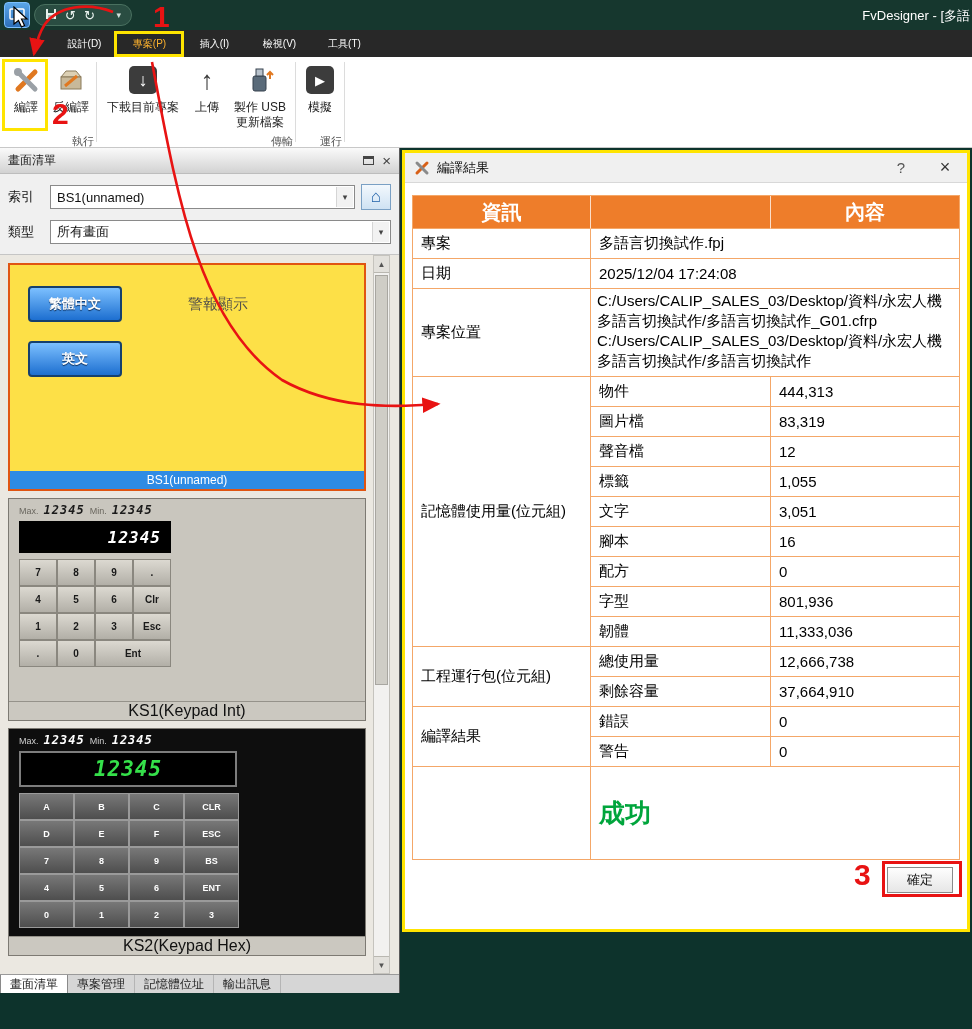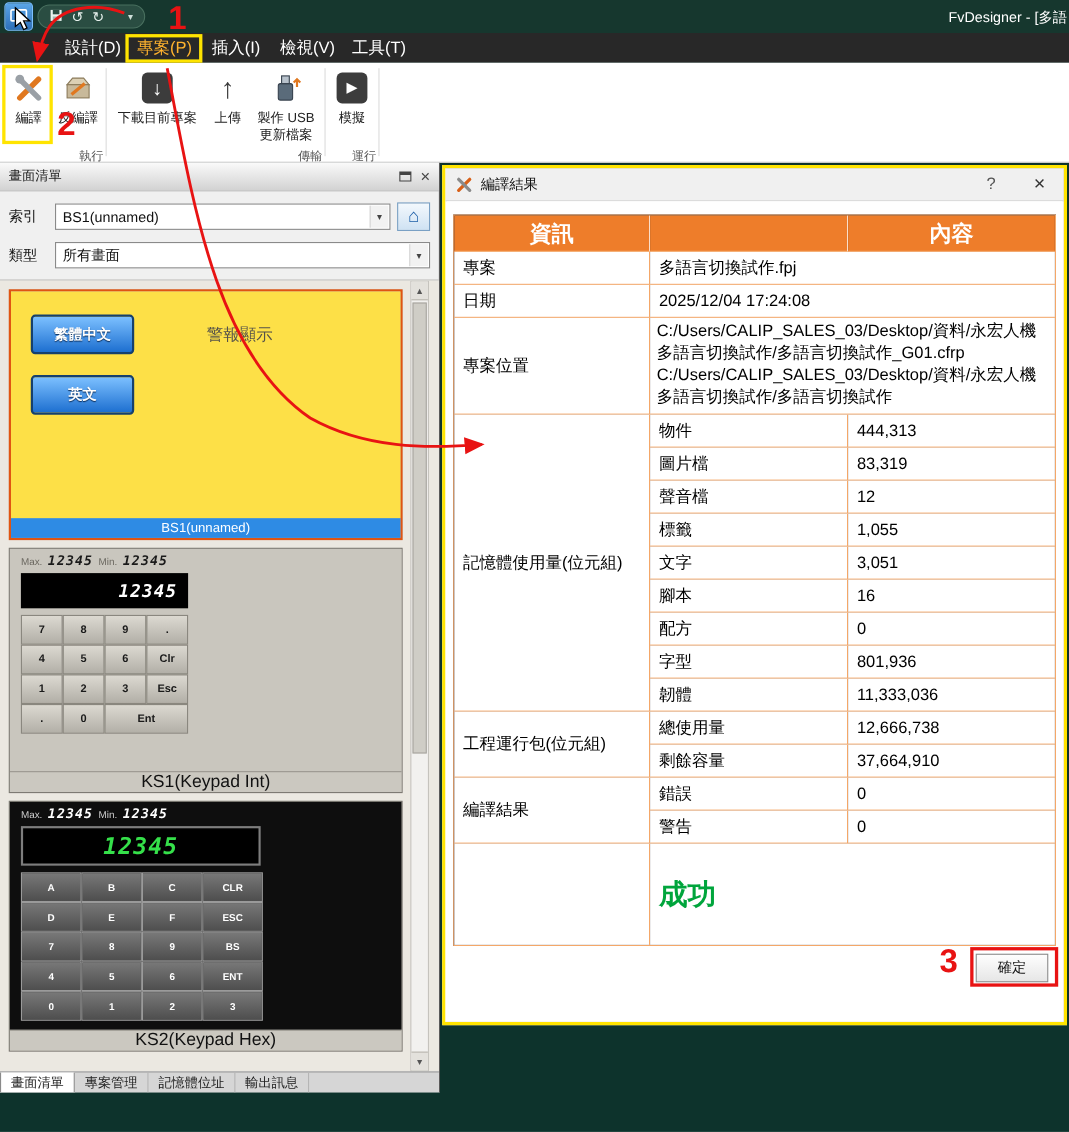--- a/index.html
+++ b/index.html
@@ -12,21 +12,21 @@
   .app-title{position:absolute;right:2px;top:7px;color:#fff;font-size:13px;white-space:nowrap;}
   .app-icon{position:absolute;left:4px;top:2px;width:26px;height:26px;border-radius:4px;
     background:linear-gradient(#5aa6e8,#2d6fb8);border:1px solid #7cc0ff;display:flex;align-items:center;justify-content:center;}
   .qat{position:absolute;left:34px;top:4px;height:22px;width:98px;border-radius:11px;background:#2a4d42;
     border:1px solid #49705f;display:flex;align-items:center;gap:8px;padding:0 10px;color:#e8f2ee;}
   .qat .qic{font-size:13px;line-height:1;}
   .qat .qdrop{font-size:9px;margin-left:auto;color:#cfe0da;}
 
   
   .menubar{position:absolute;top:30px;left:0;right:0;height:27px;background:#282828;display:flex;align-items:stretch;padding-left:52px;}
-  .menu-tab{width:65px;display:flex;align-items:center;justify-content:center;color:#fff;font-size:15px;cursor:default;}
+  .menu-tab{width:65px;display:flex;align-items:center;justify-content:center;color:#fff;font-size:10px;cursor:default;}
   .menu-tab.selected{color:#ffb32e;}
 
   
   .ribbon{position:absolute;top:57px;left:0;right:0;height:91px;background:#fff;border-bottom:1px solid #c8c8c8;display:flex;padding-left:4px;}
   .rgroup{display:flex;flex-direction:column;}
   .rbuttons{flex:1;display:flex;align-items:flex-start;padding-top:3px;}
   .rbtn{height:74px;display:flex;flex-direction:column;align-items:center;color:#222;}
   .rbtn .ric{height:40px;display:flex;align-items:center;justify-content:center;}
   .rlbl{font-size:12px;line-height:15px;text-align:center;}
   .glabel{text-align:right;font-size:11px;color:#555;padding:0 0 3px;}
@@ -80,21 +80,21 @@
   .ptab.active{background:#fff;border-left:1px solid #8a8a8a;border-right:1px solid #8a8a8a;}
 
   
   .dialog{position:absolute;left:402px;top:150px;width:568px;height:782px;background:#fff;border:3px solid #ffe400;box-shadow:inset 0 0 0 1px #9a9a9a;z-index:10;}
   .dlg-titlebar{position:absolute;top:0;left:0;right:0;height:30px;background:#f0f0f0;border-bottom:1px solid #d8d8d8;display:flex;align-items:center;padding-left:9px;}
   .dlg-title{font-size:13px;color:#111;margin-left:7px;}
   .dlg-btn{width:44px;height:30px;display:flex;align-items:center;justify-content:center;color:#333;font-size:15px;}
   .dlg-help{margin-left:auto;color:#555;}
   .dlg-body{position:absolute;top:30px;left:0;right:0;bottom:0;background:#fff;}
   .ctable{position:absolute;left:7px;top:12px;display:grid;grid-template-columns:178px 180px 188px;
-    grid-template-rows:33px 30px 30px 88px repeat(13,30px) 92px;border:1px solid #f4a768;background:#0f172a;}
+    grid-template-rows:33px 30px 30px 88px repeat(13,30px) 92px;border:1px solid #f4a768;background:#fca5a5;}
   .c{display:flex;align-items:center;padding:0 8px;font-size:15px;color:#000;border-right:1px solid #f4a768;border-bottom:1px solid #f4a768;background:#fff;}
   .c.hdr{justify-content:center;background:#ee7d2a;color:#fff;font-weight:bold;font-size:20px;border-right:1px solid rgba(255,255,255,.75);}
   .c.loc{display:block;padding:2px 6px;font-size:15px;line-height:20px;word-break:break-all;overflow:hidden;}
   .c.status{font-size:26px;font-weight:bold;color:#00a53c;}
   .okbtn{position:absolute;right:14px;top:684px;width:66px;height:26px;background:linear-gradient(#fefefe,#e6e6e6);border:1px solid #8a8a8a;font-size:13px;color:#111;display:flex;align-items:center;justify-content:center;}
 
   
   .overlay{position:absolute;inset:0;z-index:58;pointer-events:none;}
   .rarrow{fill:none;stroke:#e81313;stroke-width:2.6;}
   .ybox{position:absolute;border:3px solid #ffe400;z-index:55;pointer-events:none;}

